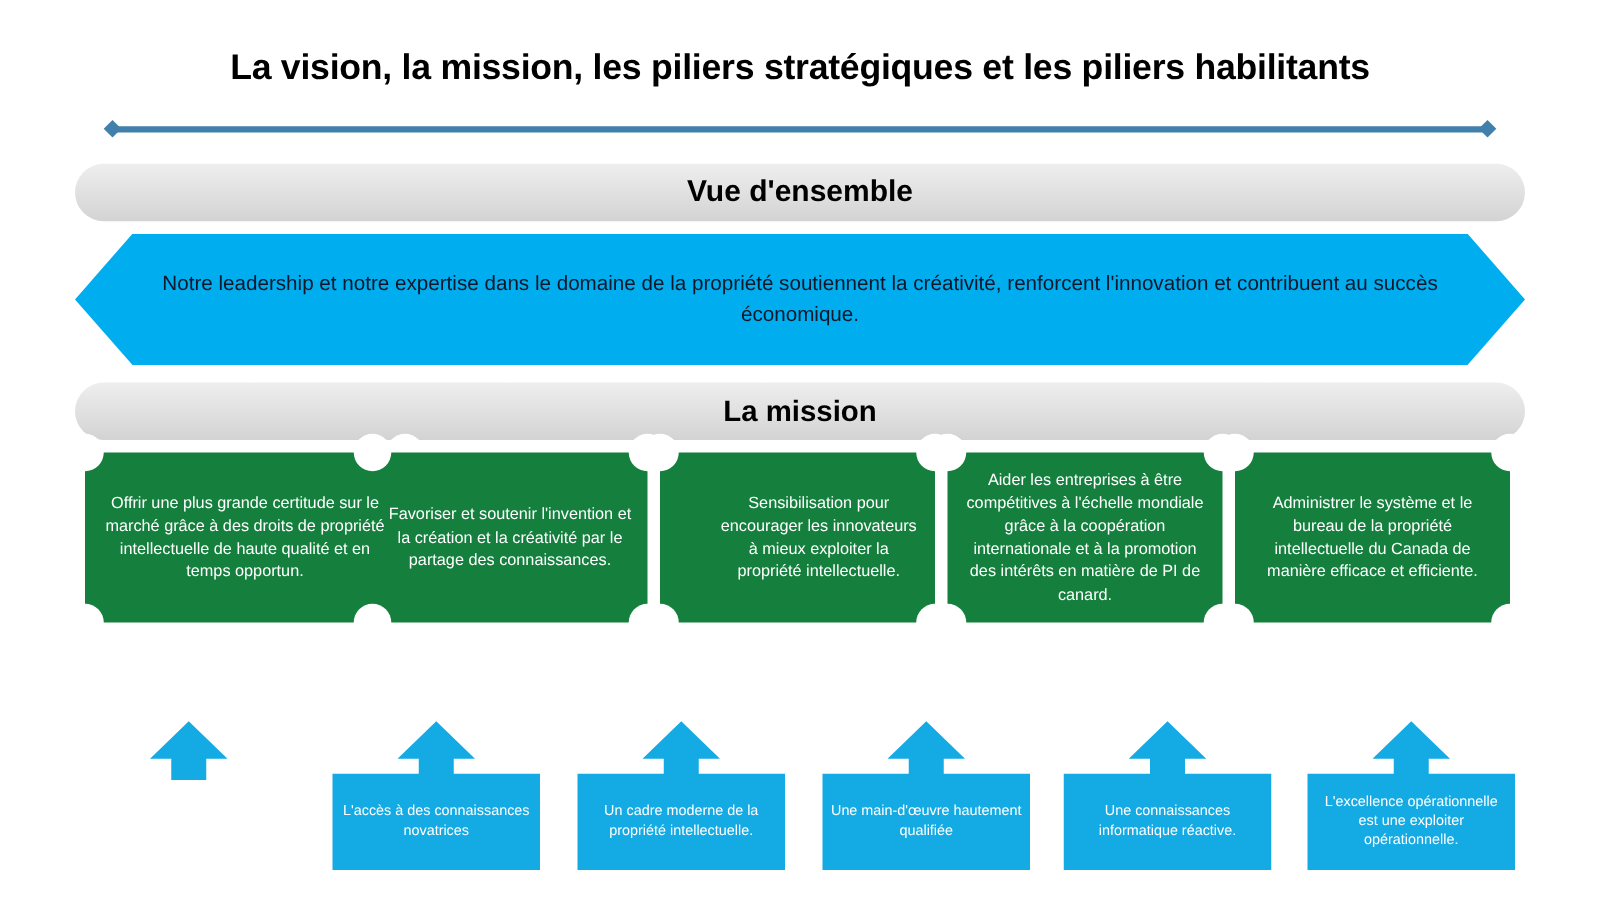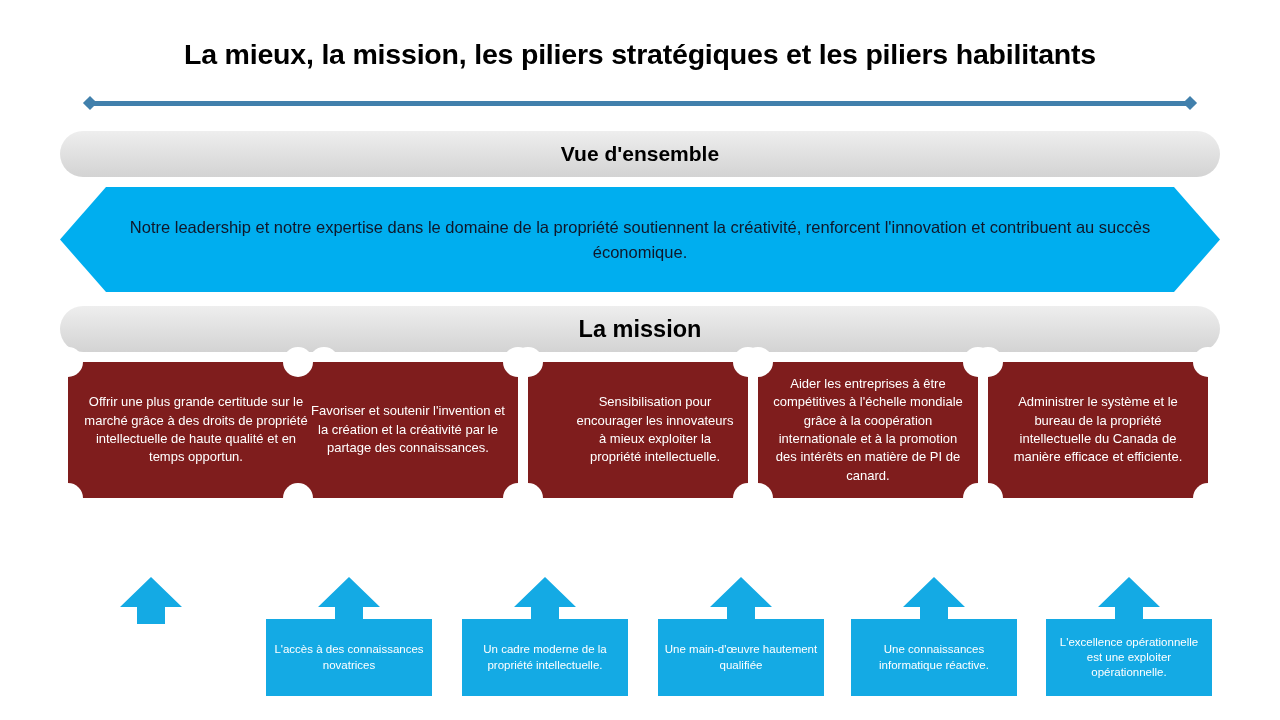--- a/index.html
+++ b/index.html
@@ -75,21 +75,21 @@
     align-items: center;
     justify-content: center;
     color: #000000;
     font-weight: bold;
     box-sizing: border-box;
   }
   #band-overview {
     top: 131px;
     height: 46px;
     border-radius: 23px;
-    font-size: 21px;
+    font-size: 24px;
   }
   #band-mission {
     top: 306px;
     height: 46px;
     border-radius: 23px;
     font-size: 23.5px;
   }
   #band-pillars {
     top: 512px;
     height: 60px;
@@ -124,21 +124,21 @@
     position: absolute;
     left: 60px;
     top: 362px;
     width: 1160px;
     height: 136px;
   }
   .mission-box {
     position: absolute;
     top: 0;
     height: 136px;
-    background: #7f1d1d;
+    background: #15803d;
     display: flex;
     align-items: center;
     justify-content: center;
     box-sizing: border-box;
     padding: 4px 10px;
   }
   .mission-box .notch {
     position: absolute;
     width: 30px;
     height: 30px;
@@ -198,21 +198,21 @@
     font-size: 11.5px;
     line-height: 1.33;
     text-align: center;
   }
 </style>
 </head>
 <body>
 
 <div id="slide">
 
-  <div id="title">La mieux, la mission, les piliers stratégiques et les piliers habilitants</div>
+  <div id="title">La vision, la mission, les piliers stratégiques et les piliers habilitants</div>
 
   <div id="divider">
     <span class="diamond left"></span>
     <span class="line"></span>
     <span class="diamond right"></span>
   </div>
 
   <div class="band" id="band-overview">
     <span>Vue d'ensemble</span>
   </div>

